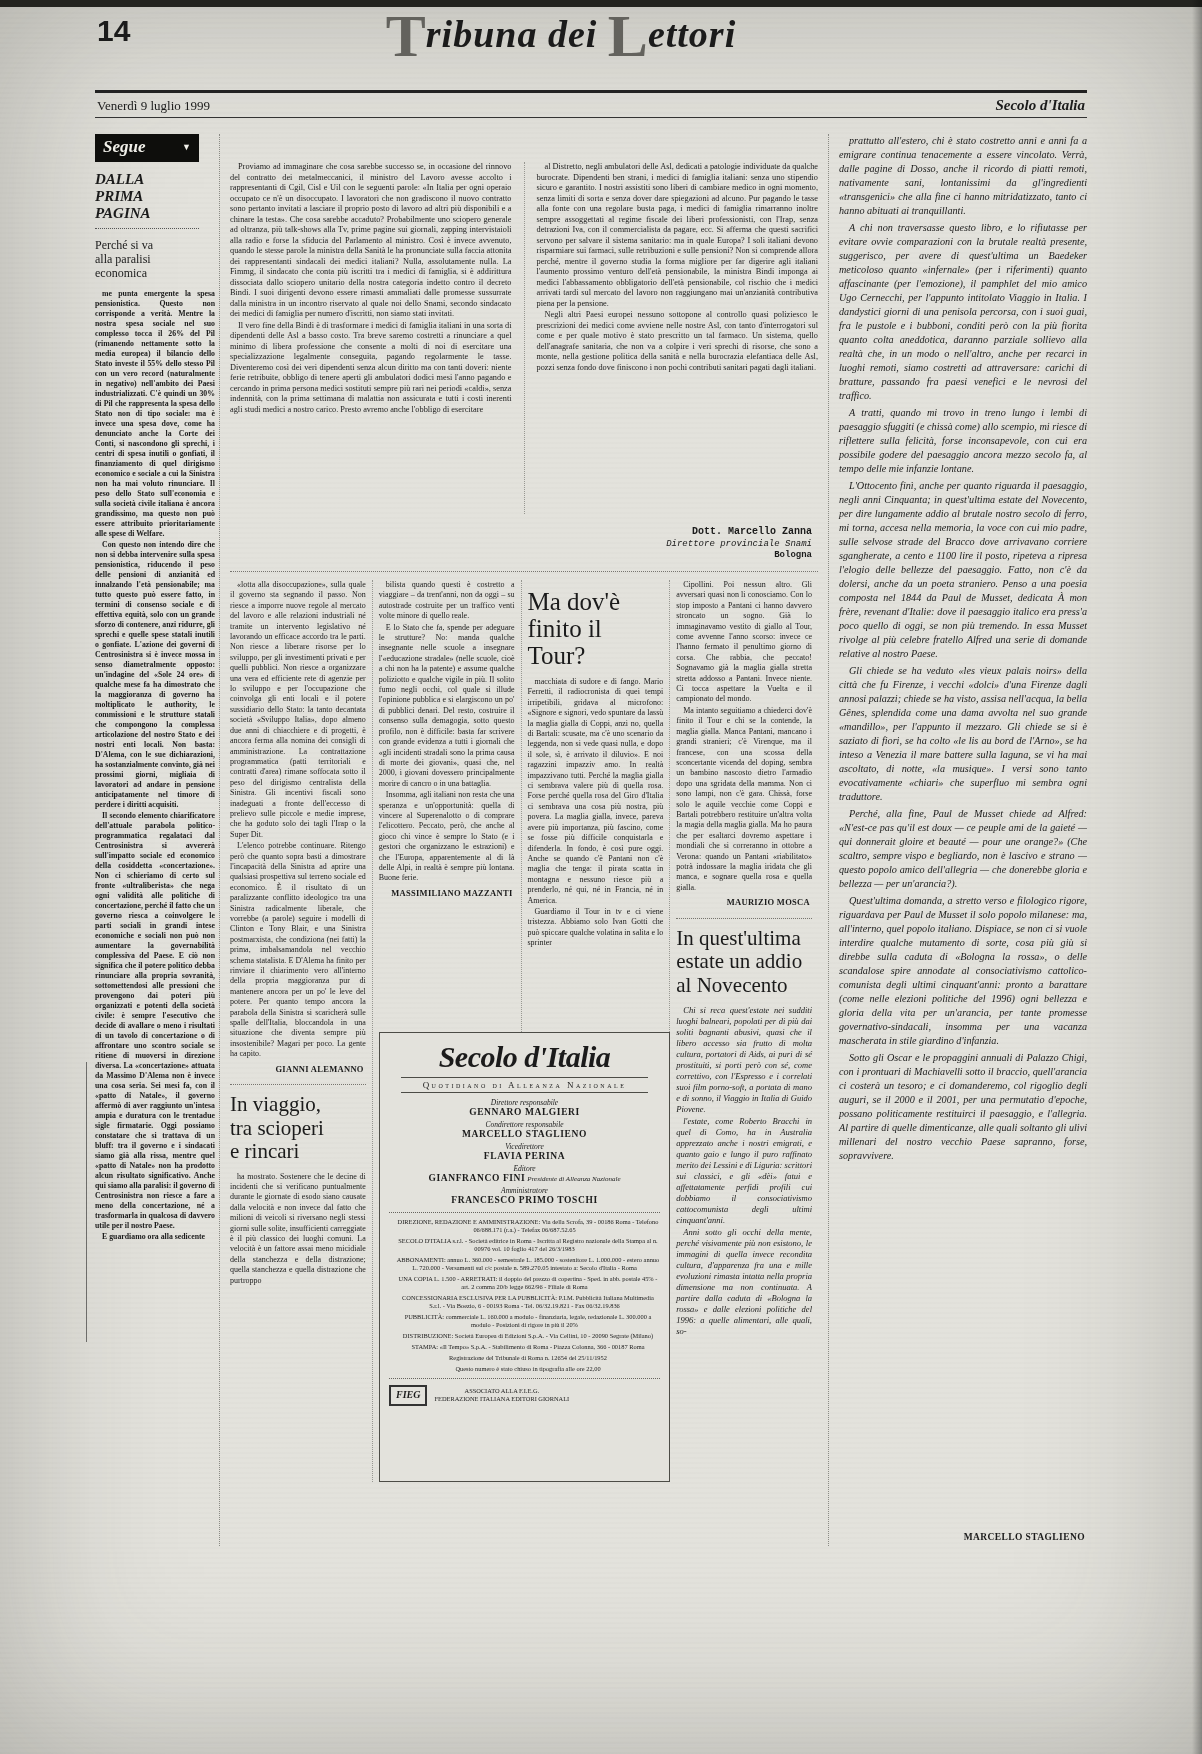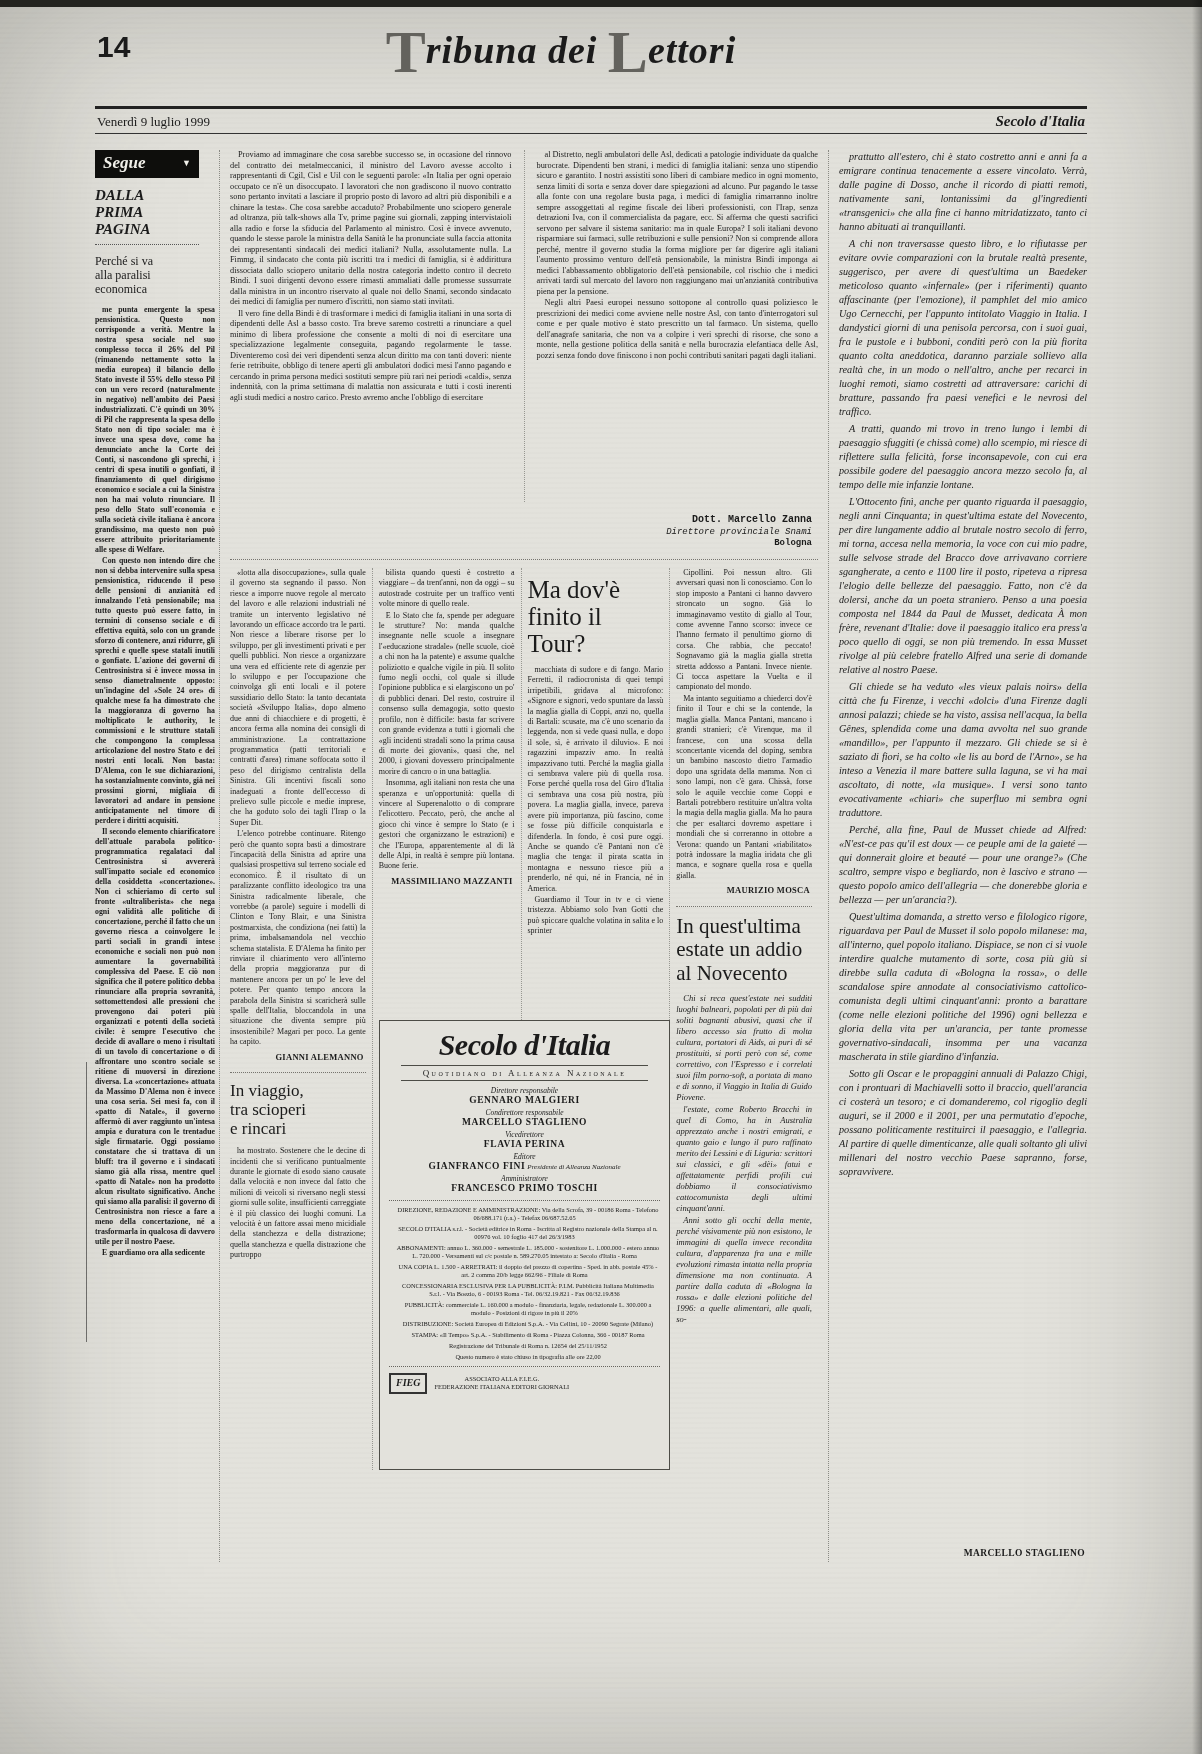--- a/index.html
+++ b/index.html
@@ -7,21 +7,21 @@
   body { font-family:"Liberation Serif", serif; color:#1b1b1b; }
 
   .scan { position:relative; width:1202px; height:1754px; background:#e3e2dc; overflow:hidden;
           box-shadow: inset 0 0 170px rgba(40,40,34,.28);
           background-image: repeating-linear-gradient(0deg, rgba(0,0,0,.013) 0 2px, transparent 2px 5px); }
   .scan::before { content:""; position:absolute; top:0; left:0; right:0; height:7px; background:#23231f; z-index:5; }
   .scan::after  { content:""; position:absolute; top:0; bottom:0; right:0; width:10px;
                   background:linear-gradient(90deg, transparent, rgba(0,0,0,.30)); z-index:5; }
   .fold-mark { position:absolute; left:86px; top:1062px; width:1px; height:280px; background:rgba(20,20,20,.55); }
 
-  .inner { position:absolute; left:95px; top:20px; width:992px; }
+  .inner { position:absolute; left:95px; top:4px; width:992px; }
 
   
   .pagehead { position:relative; height:86px; }
   .pagenum { position:absolute; left:2px; top:10px; font-family:"Liberation Sans", sans-serif; font-weight:bold; font-size:30px; }
   .section-title { position:absolute; left:0; right:60px; top:2px; text-align:center; font-weight:normal; }
   .bigcap { font-weight:bold; font-size:60px; line-height:1; color:#63625d; }
   .titlerest { font-style:italic; font-weight:bold; font-size:38px; letter-spacing:1px; vertical-align:9px; }
   .rule2 { border-top:3px solid #222; }
   .dateline { display:flex; justify-content:space-between; align-items:baseline; padding:4px 2px 3px; font-size:13px; }
   .paper-name { font-weight:bold; font-style:italic; font-size:15px; }
@@ -46,21 +46,21 @@
   .left-title { font-weight:normal; font-size:12px; line-height:1.16; margin:10px 0 8px; }
   .left-body { font-weight:bold; font-size:7.8px; line-height:10px; text-align:justify; }
   .left-body p { text-indent:7px; margin-bottom:1px; }
 
   .prel { white-space:pre-line; }
 
   
   .bindi-head { text-align:center; margin:4px 0 12px 50px; font-weight:normal; }
   .bindi-line { font-size:37px; line-height:1.04; }
   .bindi-L { font-weight:bold; font-size:66px; color:#6e6d68; line-height:.7; vertical-align:-13px; margin-right:2px; }
-  .bindi-cols { display:flex; height:352px; overflow:hidden; font-size:8.3px; line-height:10.5px; text-align:justify; }
+  .bindi-cols { display:flex; height:352px; overflow:hidden; font-size:8.3px; line-height:10.5px; text-align:justify;margin-top:28px; }
   .bindi-col { flex:1; }
   .bindi-col + .bindi-col { border-left:1px dotted #979791; margin-left:12px; padding-left:12px; }
   .bindi-cols p { text-indent:8px; margin-bottom:1px; }
   .bindi-sig { width:50%; margin:12px 6px 8px auto; text-align:right; line-height:1.25;font-family:Liberation Mono, monospace; }
   .bindi-sig .s1 { font-weight:bold; font-size:10px; }
   .bindi-sig .s2 { font-style:italic; font-size:9px; }
   .bindi-sig .s3 { font-weight:bold; font-size:9px; }
 
   .dotted-h { border-top:1px dotted #77756f; margin:10px 0 8px; }
 
@@ -69,21 +69,21 @@
                 font-size:8px; line-height:10.4px; text-align:justify; }
   .bcol { flex:1; padding:0 6px; overflow:hidden; }
   .bcol:first-child { padding-left:0; }
   .bcol:last-child { padding-right:0; }
   .bcol + .bcol { border-left:1px dotted #979791; }
   .bottomgrid p { text-indent:7px; margin-bottom:1px; }
   .sig { display:block; text-align:right; font-weight:bold; font-size:8.5px; letter-spacing:.3px; margin:4px 2px 4px 0; }
   .sub-title { font-weight:normal; text-align:left; margin:8px 0 8px; }
   .tour-title { font-size:25px; line-height:1.08; }
   .nove-title { font-size:21px; line-height:1.12; }
-  .viag-title { font-size:17px; line-height:1.12; }
+  .viag-title { font-size:21px; line-height:1.12; }
   .nove-body p, .nove-body { font-style:italic; font-size:8.5px; line-height:11px; }
 
   
   .mastbox { position:absolute; left:149px; top:452px; width:291px; height:450px; z-index:3;
              background:#e3e2dc; border:1px solid #4c4c46; padding:8px 9px; text-align:center; overflow:hidden; }
   .mast-logo { font-weight:bold; font-style:italic; font-size:30px; letter-spacing:-.5px; line-height:1.05; }
   .mast-sub { font-variant:small-caps; font-size:9px; letter-spacing:2.5px; border-top:1px solid #4c4c46; border-bottom:1px solid #4c4c46; margin:4px 12px 6px; padding:2px 0; }
   .staffline { margin:2px 0 3px; line-height:1.1; }
   .staff-role { font-style:italic; font-size:7.5px; display:block; }
   .staff-name { font-weight:bold; font-size:9.5px; letter-spacing:.6px; }

